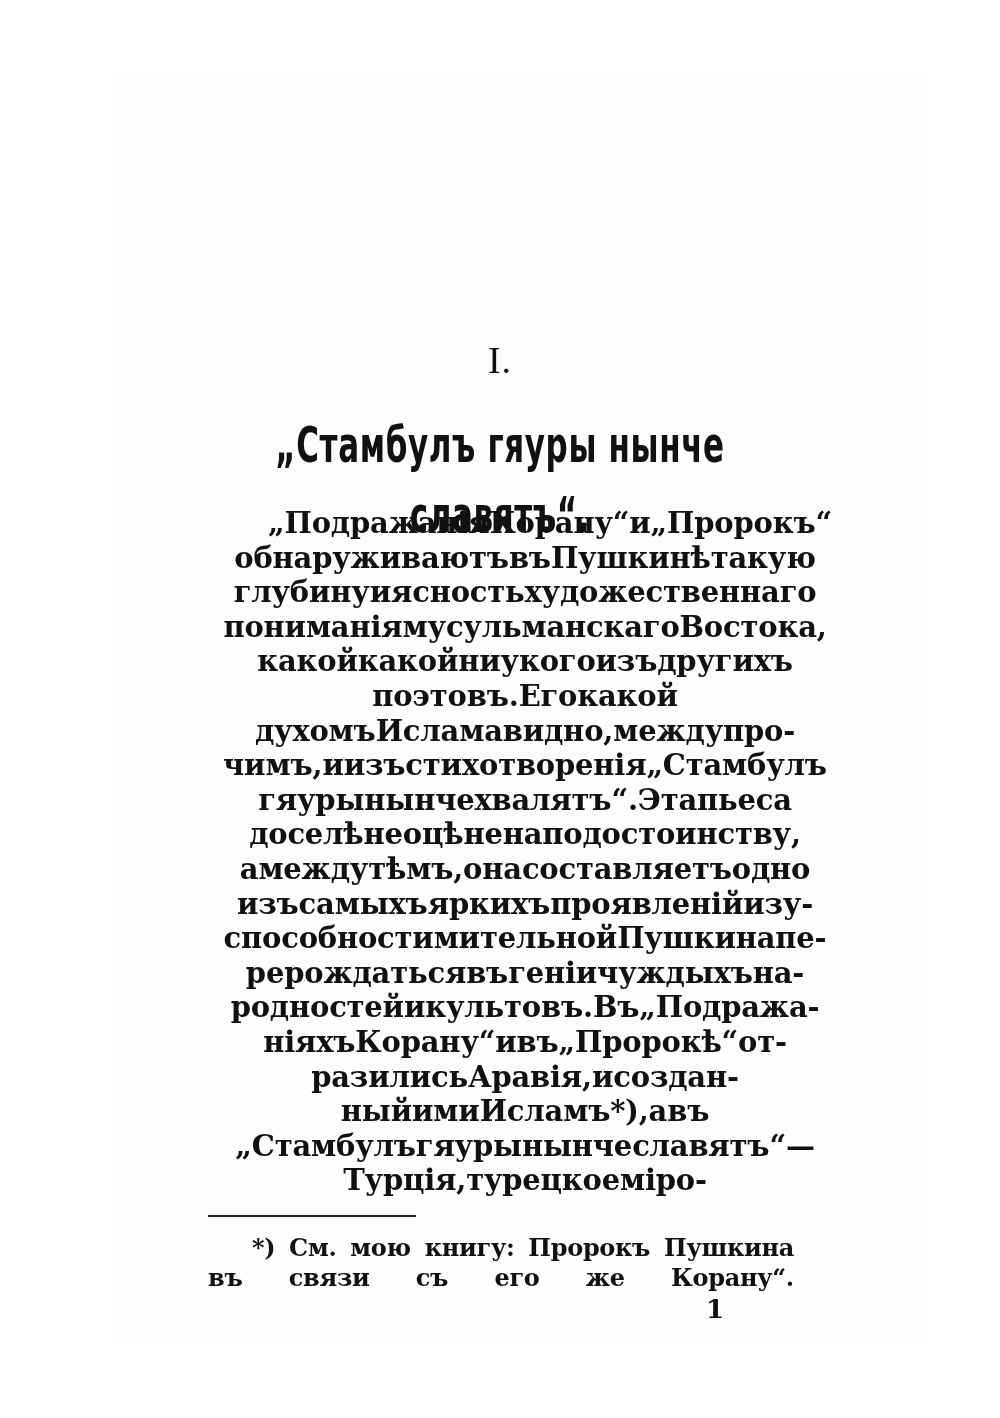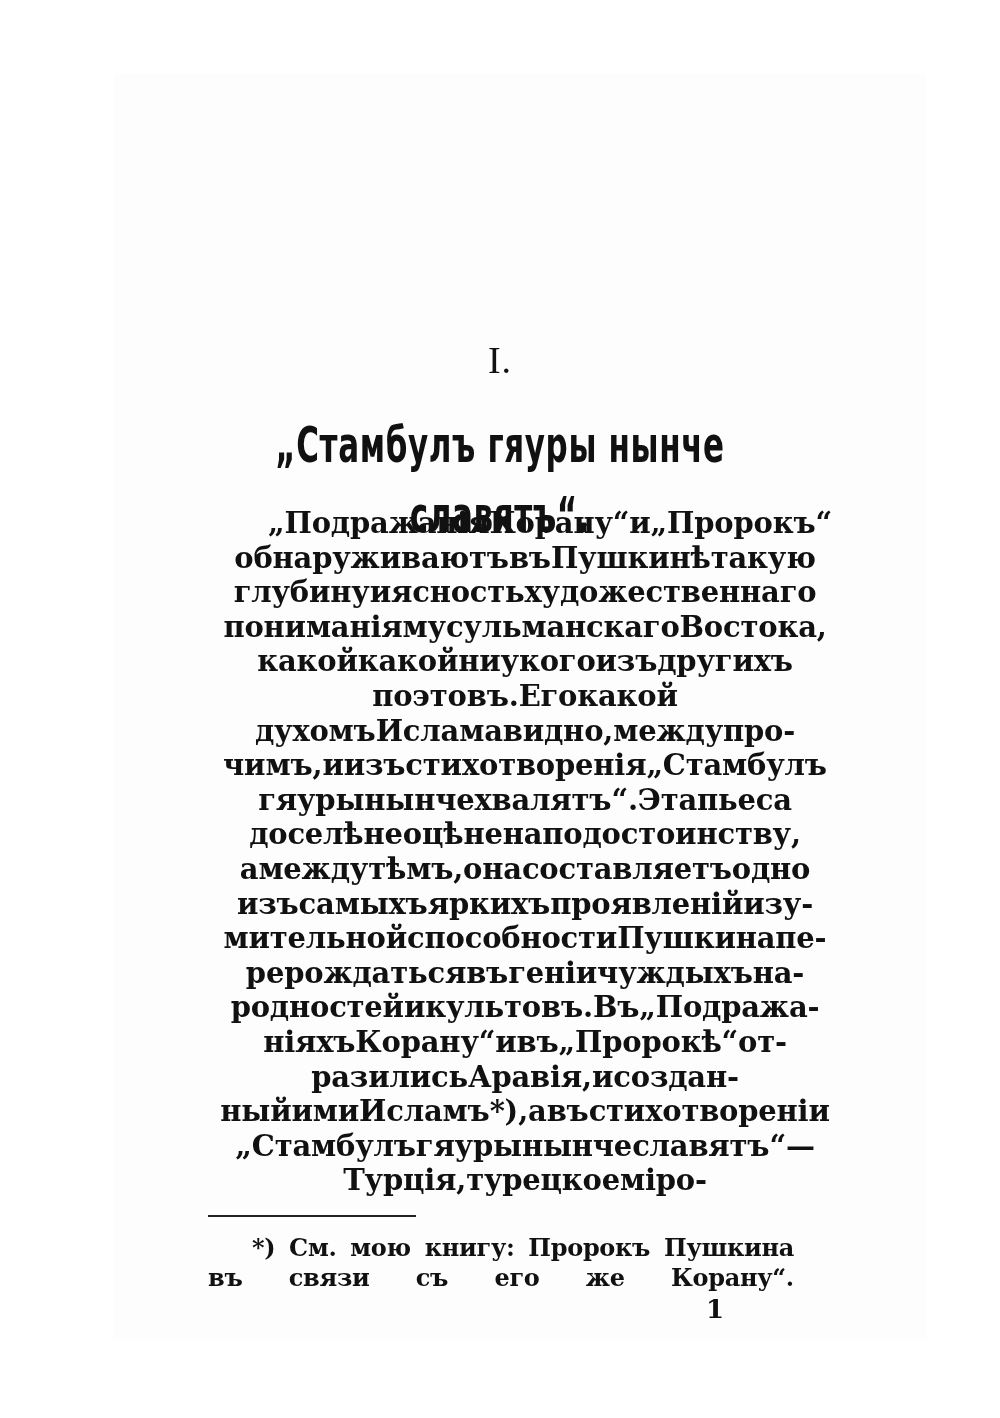--- a/index.html
+++ b/index.html
@@ -134,22 +134,22 @@
       <span class="w">одно</span>
     </div>
   <div class="line">
       <span class="w">изъ</span>
       <span class="w">самыхъ</span>
       <span class="w">яркихъ</span>
       <span class="w">проявленій</span>
       <span class="w">изу-</span>
     </div>
   <div class="line">
+      <span class="w">способности</span>
       <span class="w">мительной</span>
-      <span class="w">способности</span>
       <span class="w">Пушкина</span>
       <span class="w">пе-</span>
     </div>
   <div class="line">
       <span class="w">рерождаться</span>
       <span class="w">въ</span>
       <span class="w">геніи</span>
       <span class="w">чуждыхъ</span>
       <span class="w">на-</span>
     </div>
@@ -174,21 +174,20 @@
       <span class="w">и</span>
       <span class="w">создан-</span>
     </div>
   <div class="line">
       <span class="w">ный</span>
       <span class="w">ими</span>
       <span class="w">Исламъ</span>
       <span class="w">*),</span>
       <span class="w">а</span>
       <span class="w">въ</span>
-      <span class="w">стихотвореніи</span>
     </div>
   <div class="line">
       <span class="w">„Стамбулъ</span>
       <span class="w">гяуры</span>
       <span class="w">нынче</span>
       <span class="w">славятъ“—</span>
     </div>
   <div class="line">
       <span class="w">Турція,</span>
       <span class="w">турецкое</span>

